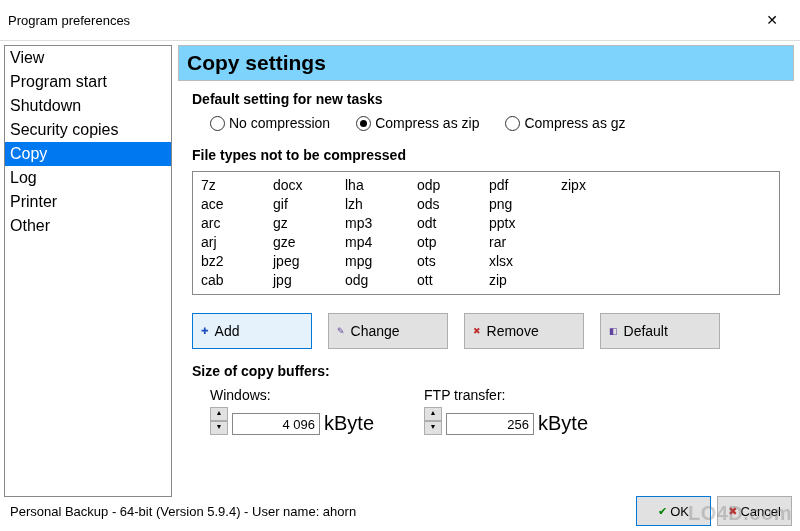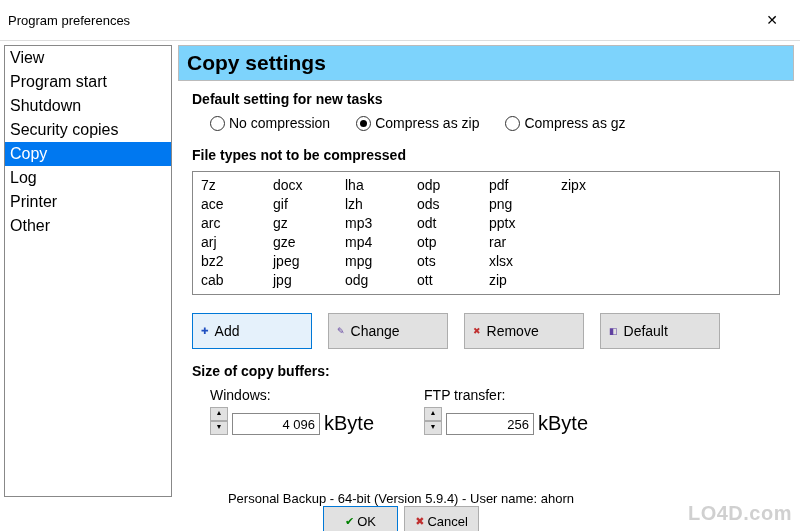--- a/index.html
+++ b/index.html
@@ -179,21 +179,20 @@
   }
   .unit { font-size: 20px; }
   .footer {
     position: absolute;
     left: 0; right: 0; bottom: 0;
     height: 40px;
     display: flex;
     align-items: center;
     padding: 0 8px 0 10px;
     font-size: 13px;
-    flex-direction: column;
   }
   .footer-text { flex: 1; }
   .footer-btns { display: flex; gap: 6px; }
   .footer-btn {
     width: 75px;
     height: 30px;
     background: #e1e1e1;
     border: 1px solid #adadad;
     display: flex;
     align-items: center;

